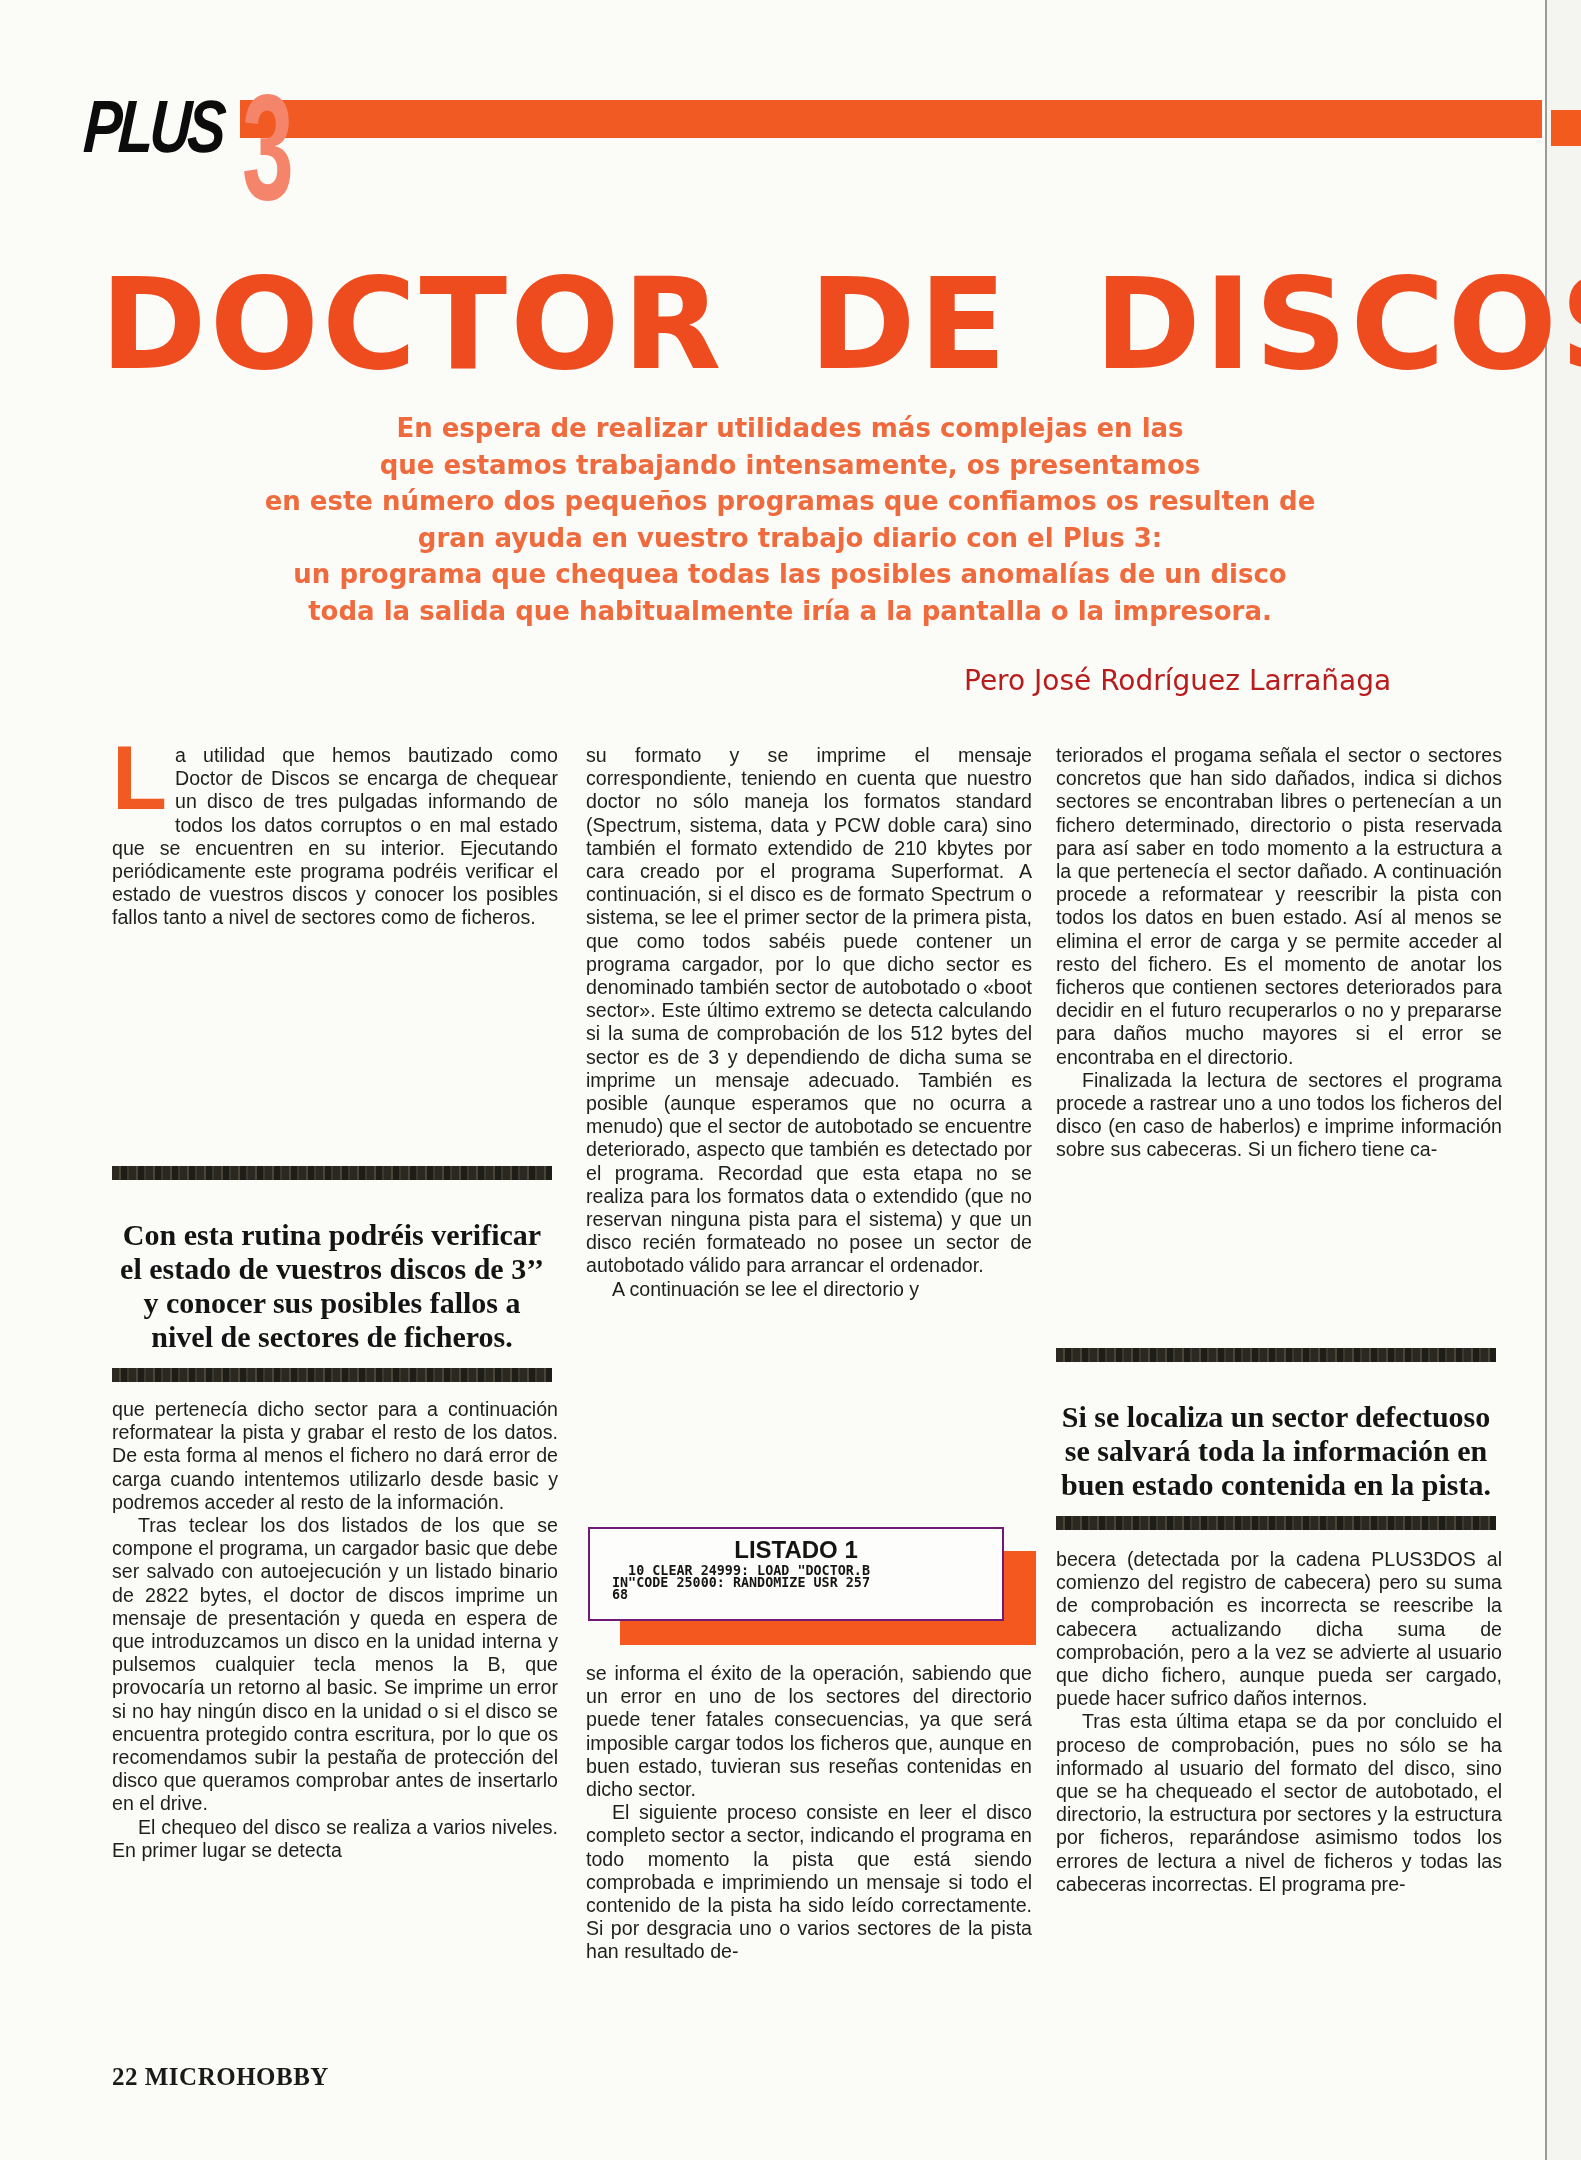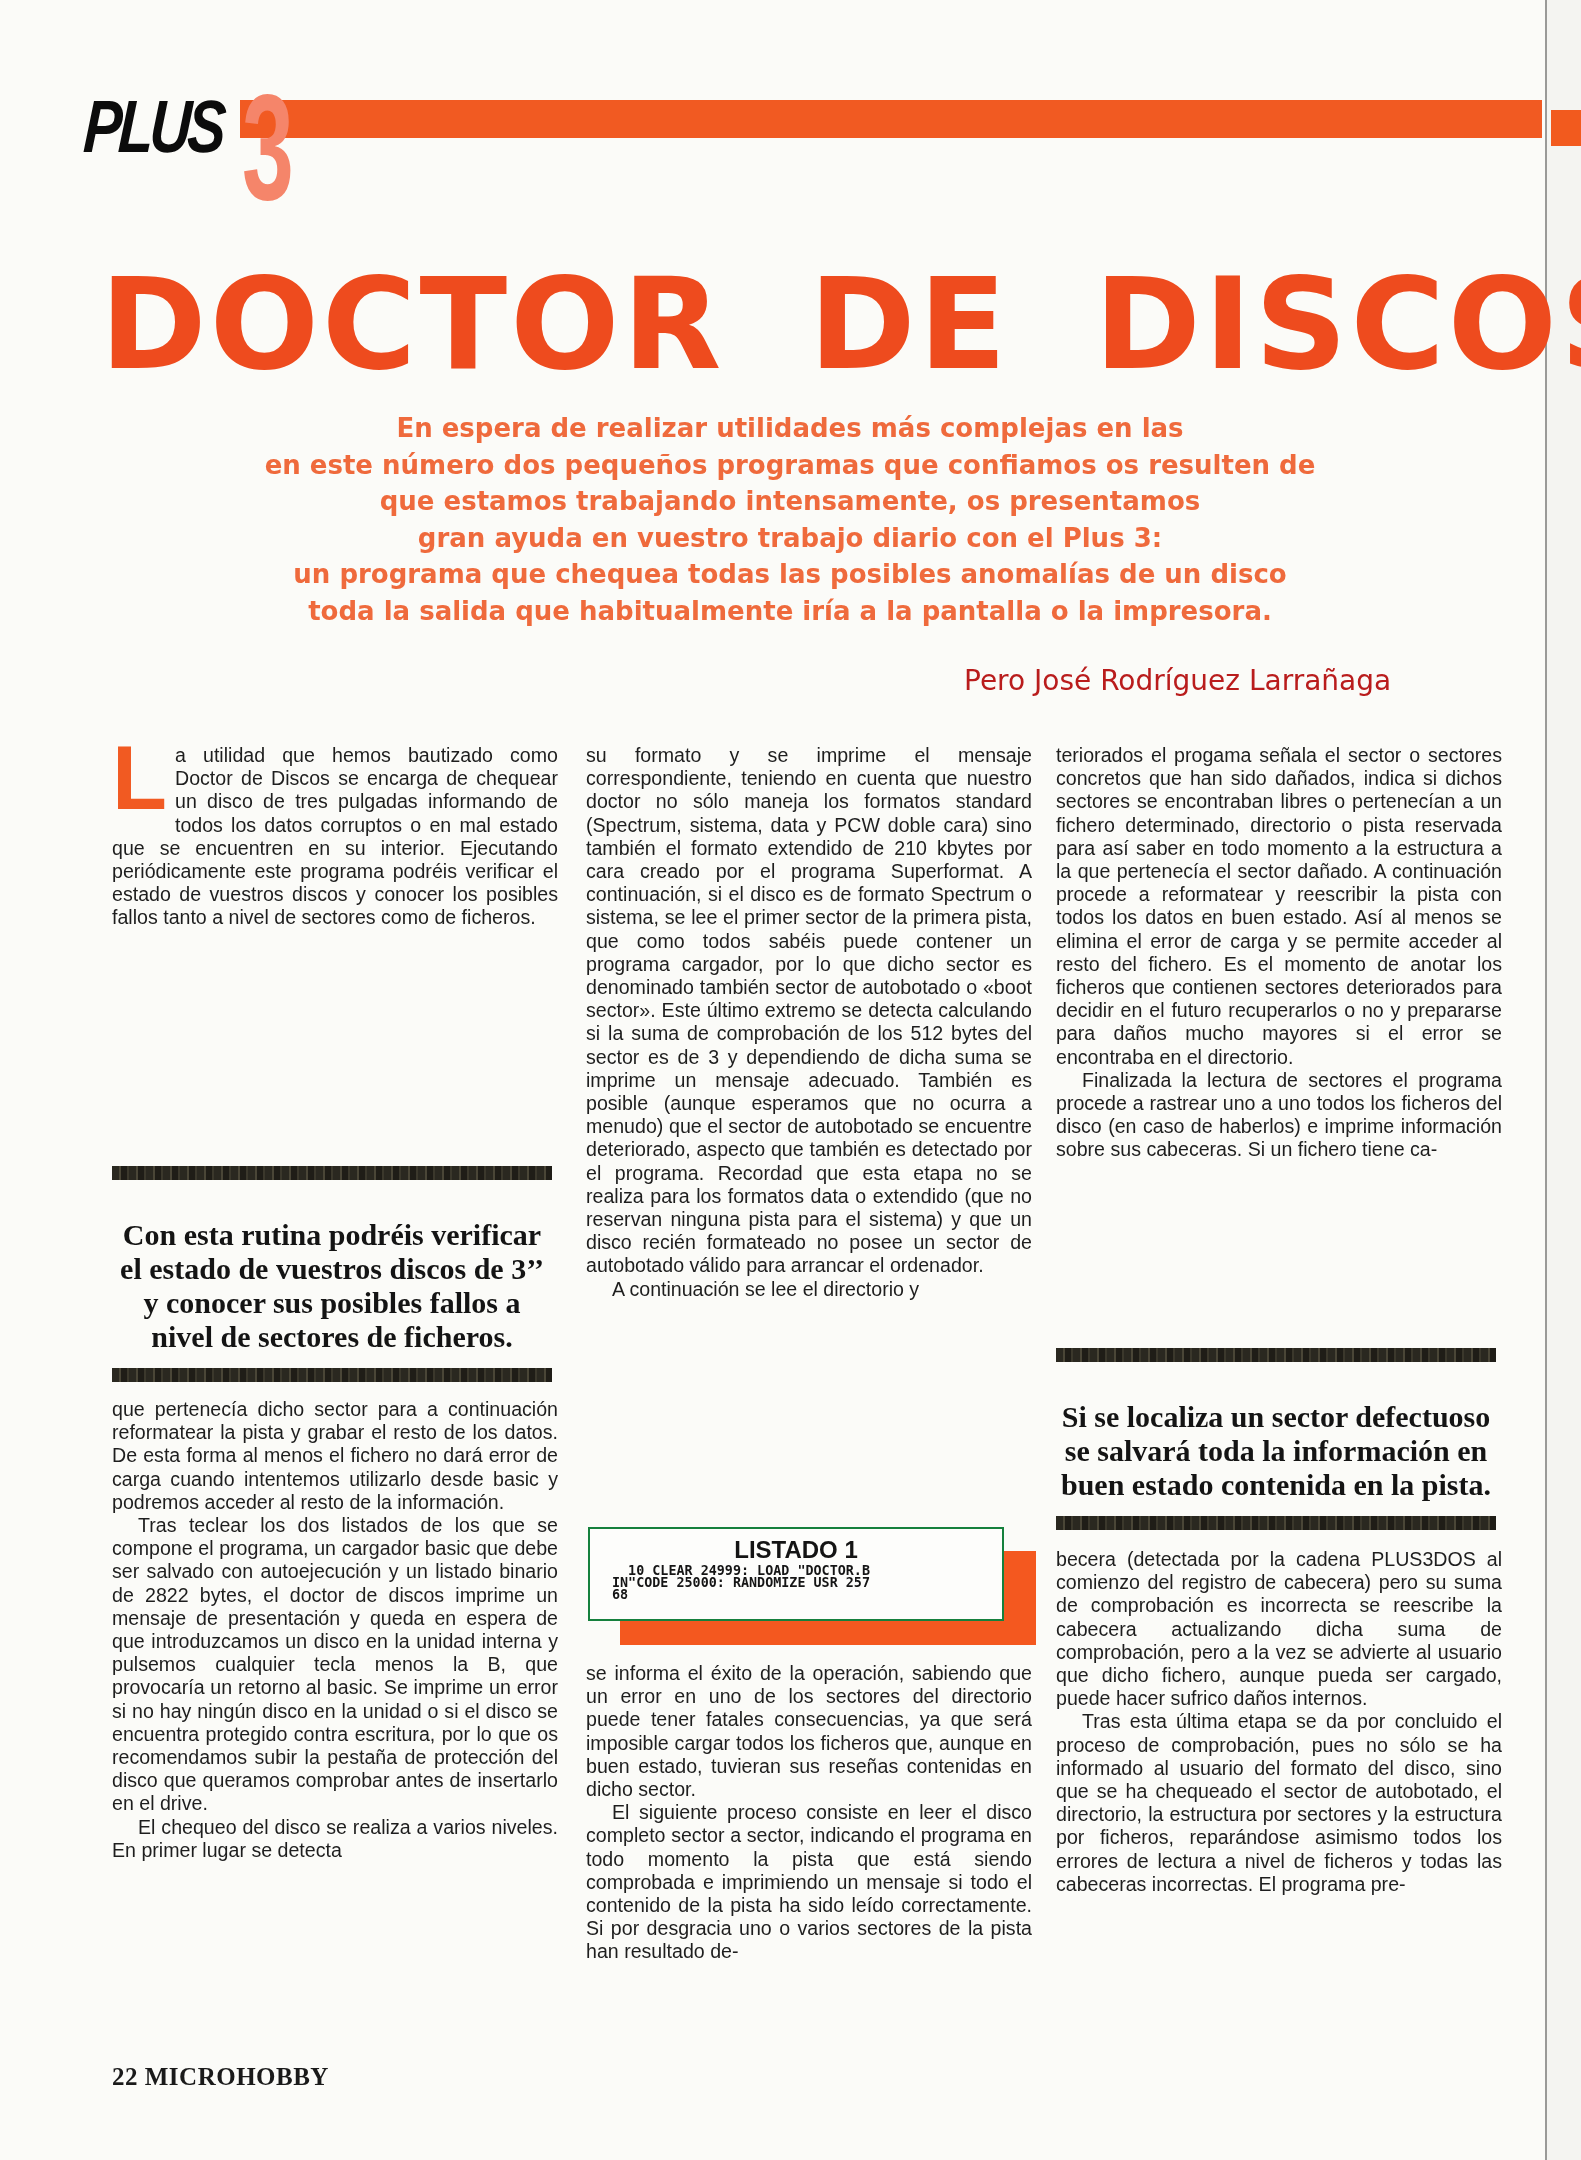--- a/index.html
+++ b/index.html
@@ -85,21 +85,21 @@
   }
   
   .listing {
     position:absolute; left:588px; top:1527px; width:418px; height:98px;
   }
   .listing .shadow {
     position:absolute; left:32px; top:24px; width:416px; height:94px; background:#f4581f;
   }
   .listing .box {
     position:absolute; left:0; top:0; width:412px; height:90px; background:#fdfdfb;
-    border:2px solid #15803d;
+    border:2px solid #701a75;
   }
   .listing .ltitle {
     text-align:center; font-family:"Liberation Sans", sans-serif; font-weight:bold;
     font-size:24px; line-height:26px; margin-top:8px; color:#141414;
   }
   .listing pre {
     margin:2px 0 0 22px; font-family:"DejaVu Sans Mono", monospace; font-weight:bold;
     font-size:13.4px; line-height:12px; color:#151515; white-space:pre;
   }
   .footer {
@@ -116,22 +116,22 @@
 <div class="edge-stripe"></div>
 
 <div class="header-bar"></div>
 <div class="plus-three">3</div>
 <div class="plus-logo">PLUS</div>
 
 <h1 class="main-title" style="margin:0;">DOCTOR DE DISCOS</h1>
 
 <div class="intro">
   <span>En espera de realizar utilidades más complejas en las</span>
+  <span>que estamos trabajando intensamente, os presentamos</span>
   <span>en este número dos pequeños programas que confiamos os resulten de</span>
-  <span>que estamos trabajando intensamente, os presentamos</span>
   <span>gran ayuda en vuestro trabajo diario con el Plus 3:</span>
   <span>un programa que chequea todas las posibles anomalías de un disco</span>
   <span>toda la salida que habitualmente iría a la pantalla o la impresora.</span>
 </div>
 
 <div class="author">Pero José Rodríguez Larrañaga</div>
 
 <div class="col col1" style="top:744px;">
   <p class="noind"><span class="dropcap">L</span><span>a utilidad que hemos bautizado como Doctor de Discos se encarga de chequear un disco de tres pulgadas informando de todos los datos corruptos o en mal estado que se encuentren en su interior. Ejecutando periódicamente este programa podréis verificar el estado de vuestros discos y conocer los posibles fallos tanto a nivel de sectores como de ficheros.</span></p>
 </div>

